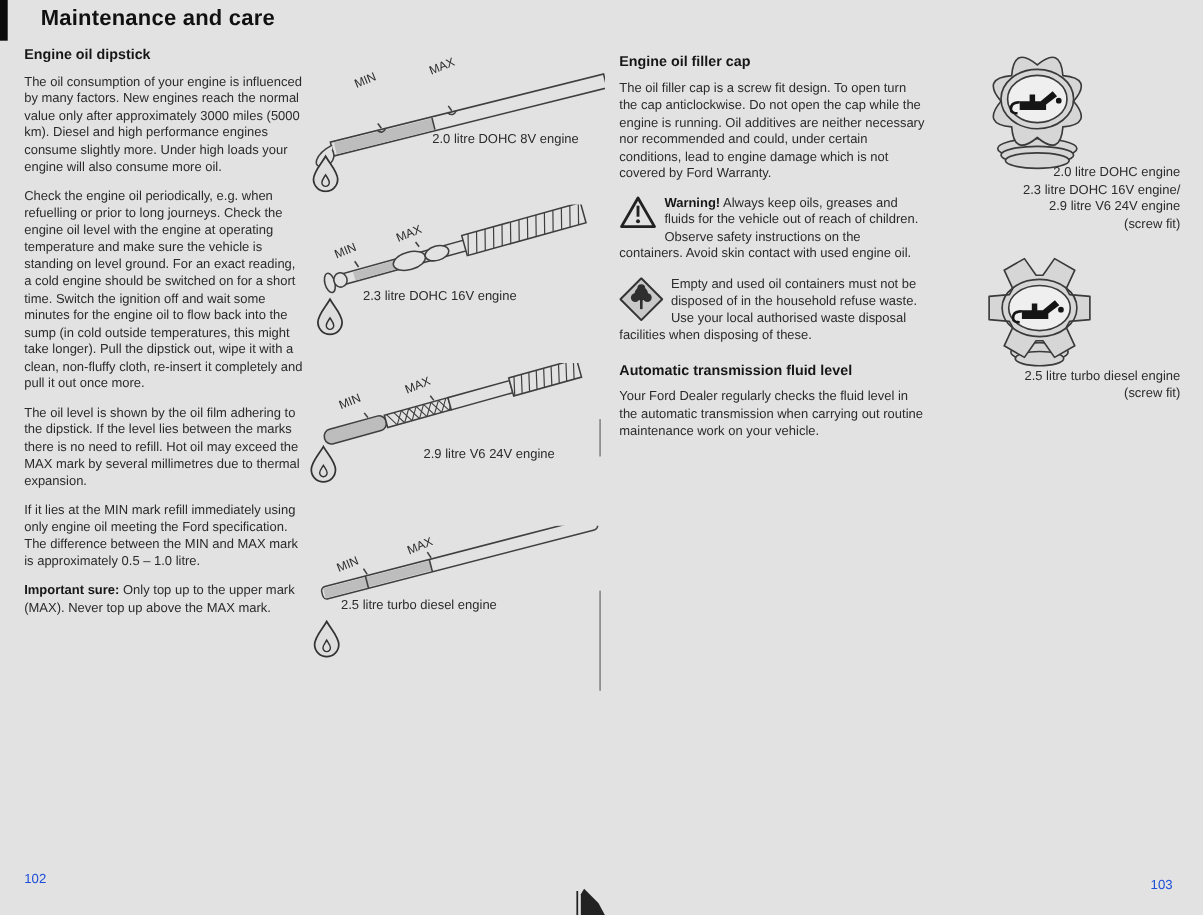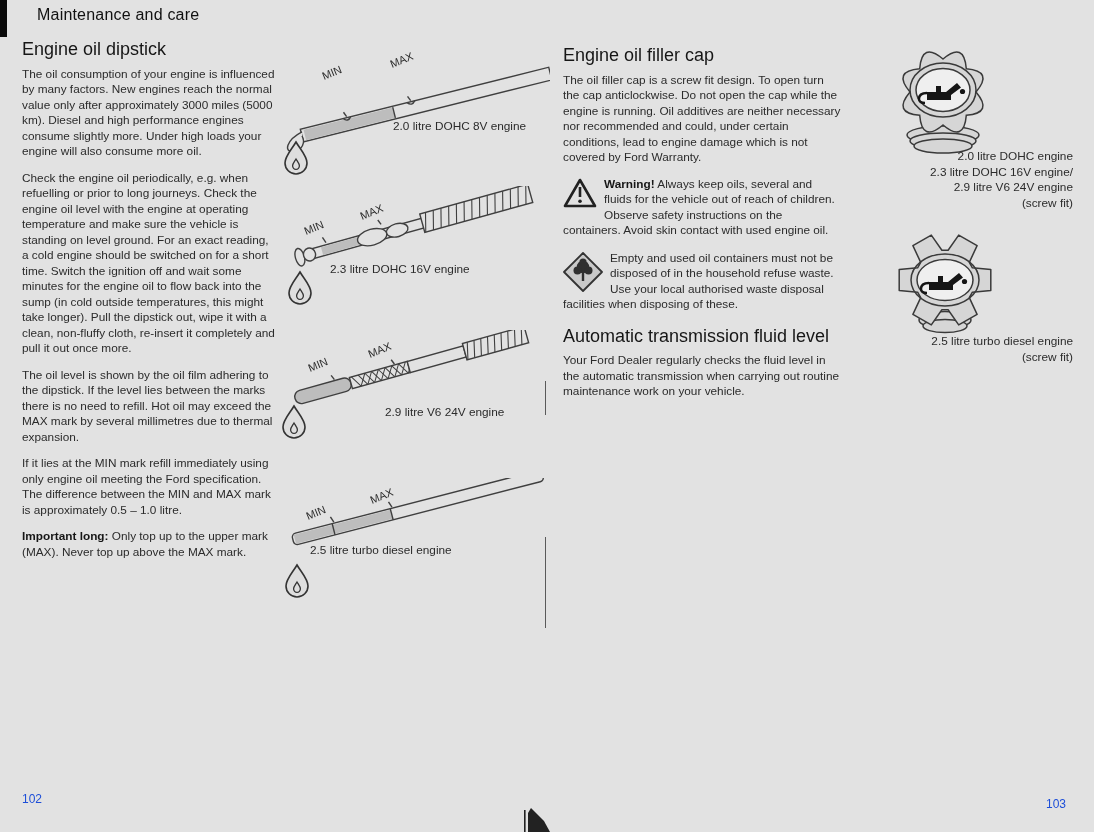--- a/index.html
+++ b/index.html
@@ -1,21 +1,21 @@
 <!DOCTYPE html>
 <html><head>
 <meta charset="utf-8">
 <style>
   html,body{margin:0;padding:0;background:#888;}
   .page{position:relative;width:1094px;height:832px;background:#e2e2e2;overflow:hidden;
         font-family:"Liberation Sans","DejaVu Sans",sans-serif;color:#2b2b2b;}
   .abs{position:absolute;}
-  .title{font-size:16px;font-weight:normal;letter-spacing:.2px;color:#111;}
+  .title{font-size:20px;font-weight:bold;letter-spacing:.2px;color:#111;}
   .col{line-height:15.5px;font-size:11.8px;}
-  .col h3{font-size:18px;font-weight:normal;margin:0 0 9px 0;color:#161616;}
+  .col h3{font-size:13px;font-weight:bold;margin:0 0 9px 0;color:#161616;}
   .col p{margin:0 0 11px 0;}
   .col .note b,.col .warn b{color:#161616;}
   .icon-float{float:left;margin:1px 7px 2px 0;}
   .sep{position:absolute;width:1px;background:#5a5a5a;}
   .caption{font-size:11.8px;color:#2b2b2b;line-height:15.5px;}
   .cap-right{text-align:right;}
   .cap-right span{display:block;}
   .pagenum{font-size:12px;color:#1d4ed8;}
   svg text{font-family:"Liberation Sans","DejaVu Sans",sans-serif;}
   .corner-artifact{background:#0a0a0a;}
@@ -32,21 +32,21 @@
   </svg>
 
   <div class="abs title" style="left:37px;top:6px;">Maintenance and care</div>
 
   <div class="abs col" style="left:22px;top:42px;width:256px;">
     <h3>Engine oil dipstick</h3>
     <p>The oil consumption of your engine is influenced by many factors. New engines reach the normal value only after approximately 3000 miles (5000 km). Diesel and high performance engines consume slightly more. Under high loads your engine will also consume more oil.</p>
     <p>Check the engine oil periodically, e.g. when refuelling or prior to long journeys. Check the engine oil level with the engine at operating temperature and make sure the vehicle is standing on level ground. For an exact reading, a cold engine should be switched on for a short time. Switch the ignition off and wait some minutes for the engine oil to flow back into the sump (in cold outside temperatures, this might take longer). Pull the dipstick out, wipe it with a clean, non-fluffy cloth, re-insert it completely and pull it out once more.</p>
     <p>The oil level is shown by the oil film adhering to the dipstick. If the level lies between the marks there is no need to refill. Hot oil may exceed the MAX mark by several millimetres due to thermal expansion.</p>
     <p>If it lies at the MIN mark refill immediately using only engine oil meeting the Ford specification. The difference between the MIN and MAX mark is approximately 0.5 – 1.0 litre.</p>
-    <p class="note"><b>Important long:</b> <span>Only top up to the upper mark (MAX). Never top up above the MAX mark.</span></p>
+    <p class="note"><b>Important sure:</b> <span>Only top up to the upper mark (MAX). Never top up above the MAX mark.</span></p>
   </div>
 
   <svg class="abs" style="left:280px;top:40px;" width="270" height="135" viewBox="0 0 270 135">
     <g transform="translate(22,96) rotate(-14)" stroke="#3f3f3f" stroke-width="1.4" fill="none">
       <rect x="0" y="-7" width="256" height="13" fill="#e2e2e2"></rect>
       <rect x="3" y="-5.8" width="92" height="10.8" fill="#bdbdbd" stroke="none"></rect>
       <line x1="95" y1="-6" x2="95" y2="5"></line>
       <path d="M1,-4 C-16,0 -23,12 -11,13 C-3,13.5 2,7 0,0" fill="#e2e2e2"></path>
       <path d="M44,-7 q4,5 8,0"></path>
       <path d="M110,-7 q4,5 8,0"></path>
@@ -128,21 +128,21 @@
 
   <div class="abs col" style="left:563px;top:48px;width:278px;">
     <h3>Engine oil filler cap</h3>
     <p>The oil filler cap is a screw fit design. To open turn the cap anticlockwise. Do not open the cap while the engine is running. Oil additives are neither necessary nor recommended and could, under certain conditions, lead to engine damage which is not covered by Ford Warranty.</p>
     <div class="warn" style="margin-bottom:12px;">
       <svg class="icon-float" width="34" height="31" viewBox="0 0 34 31">
         <path d="M17,2 L32,28 L2,28 Z" fill="#e2e2e2" stroke="#222" stroke-width="2.6" stroke-linejoin="round"></path>
         <rect x="15.7" y="9" width="2.6" height="10" fill="#222"></rect>
         <circle cx="17" cy="23.2" r="1.8" fill="#222"></circle>
       </svg>
-      <b>Warning!</b> <span>Always keep oils, several and fluids for the vehicle out of reach of children. Observe safety instructions on the containers. Avoid skin contact with used engine oil.</span>
+      <b>Warning!</b> <span>Always keep oils, greases and fluids for the vehicle out of reach of children. Observe safety instructions on the containers. Avoid skin contact with used engine oil.</span>
     </div>
     <div style="clear:none;">
       <svg class="icon-float" width="40" height="40" viewBox="0 0 40 40">
         <path d="M20,1 L39,20 L20,39 L1,20 Z" fill="#c9c9c9" stroke="#333" stroke-width="1.8" stroke-linejoin="round"></path>
         <circle cx="20" cy="15" r="6.2" fill="#2f2f2f"></circle>
         <circle cx="14.5" cy="18.5" r="4" fill="#2f2f2f"></circle>
         <circle cx="25.5" cy="18.5" r="4" fill="#2f2f2f"></circle>
         <circle cx="20" cy="10" r="3.6" fill="#2f2f2f"></circle>
         <rect x="18.8" y="20" width="2.4" height="9" fill="#2f2f2f"></rect>
       </svg>

